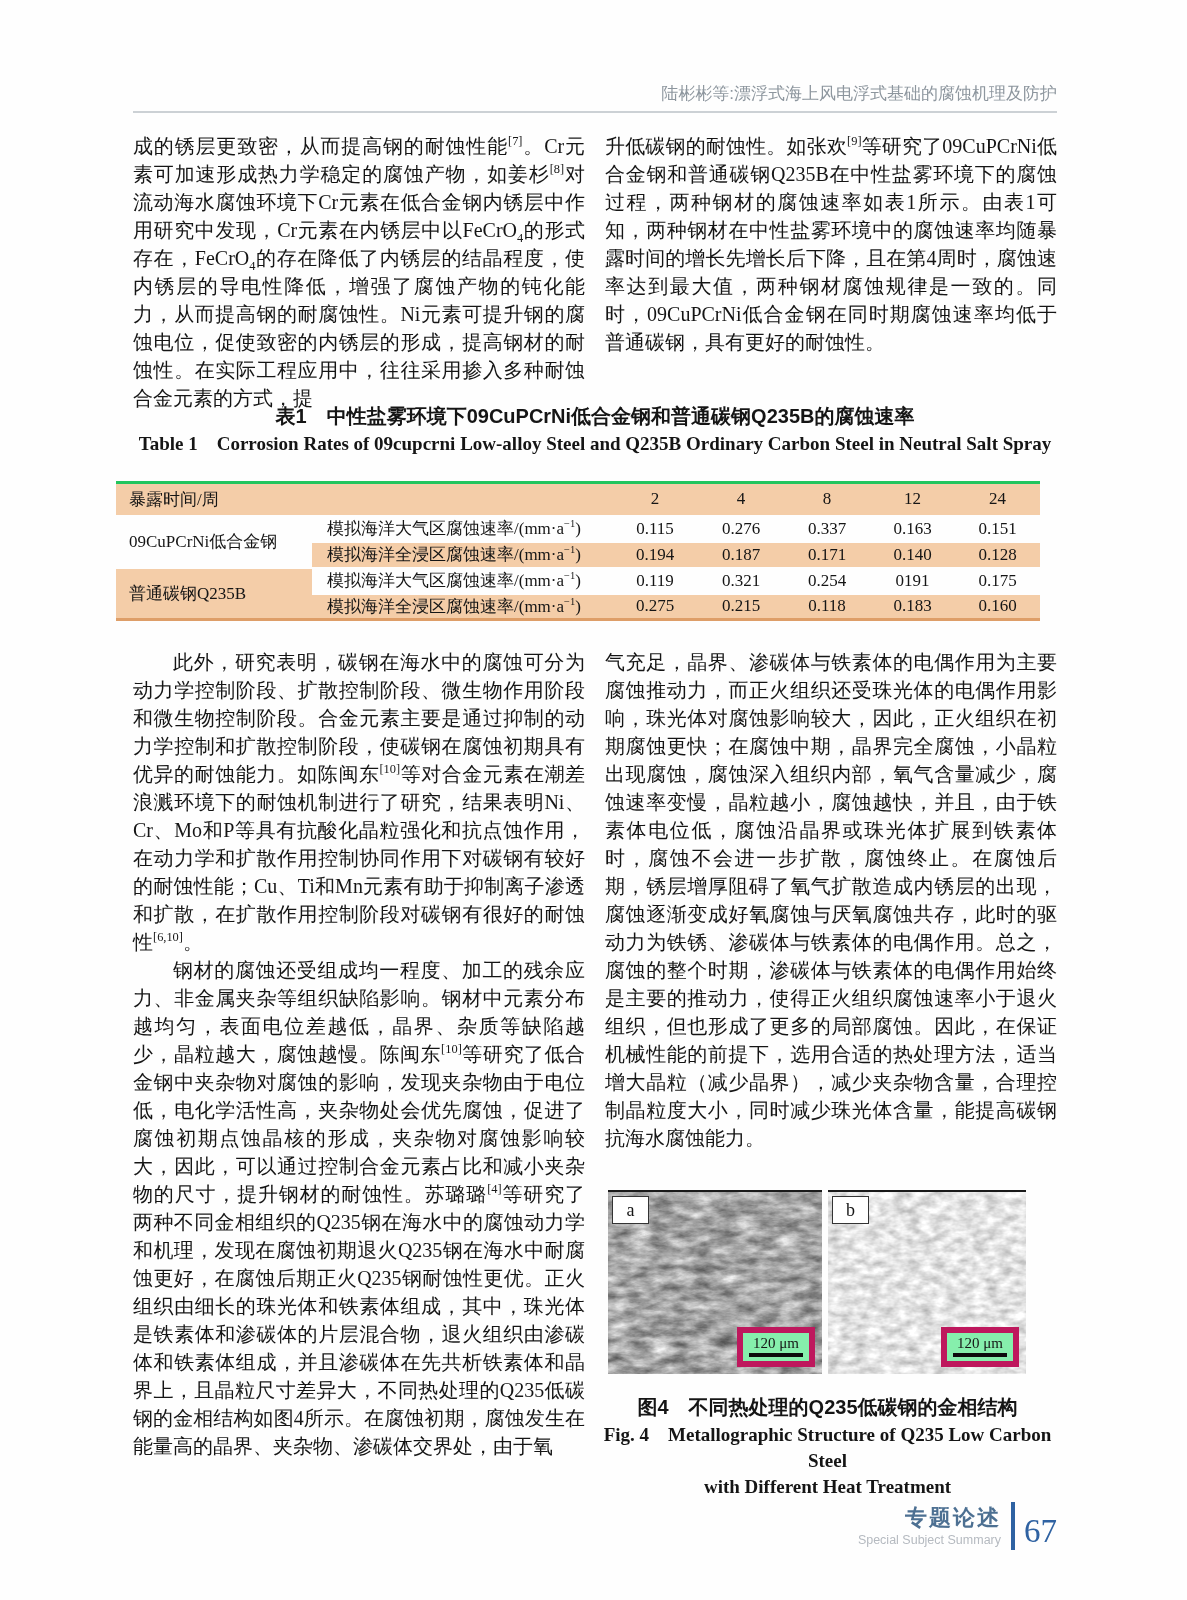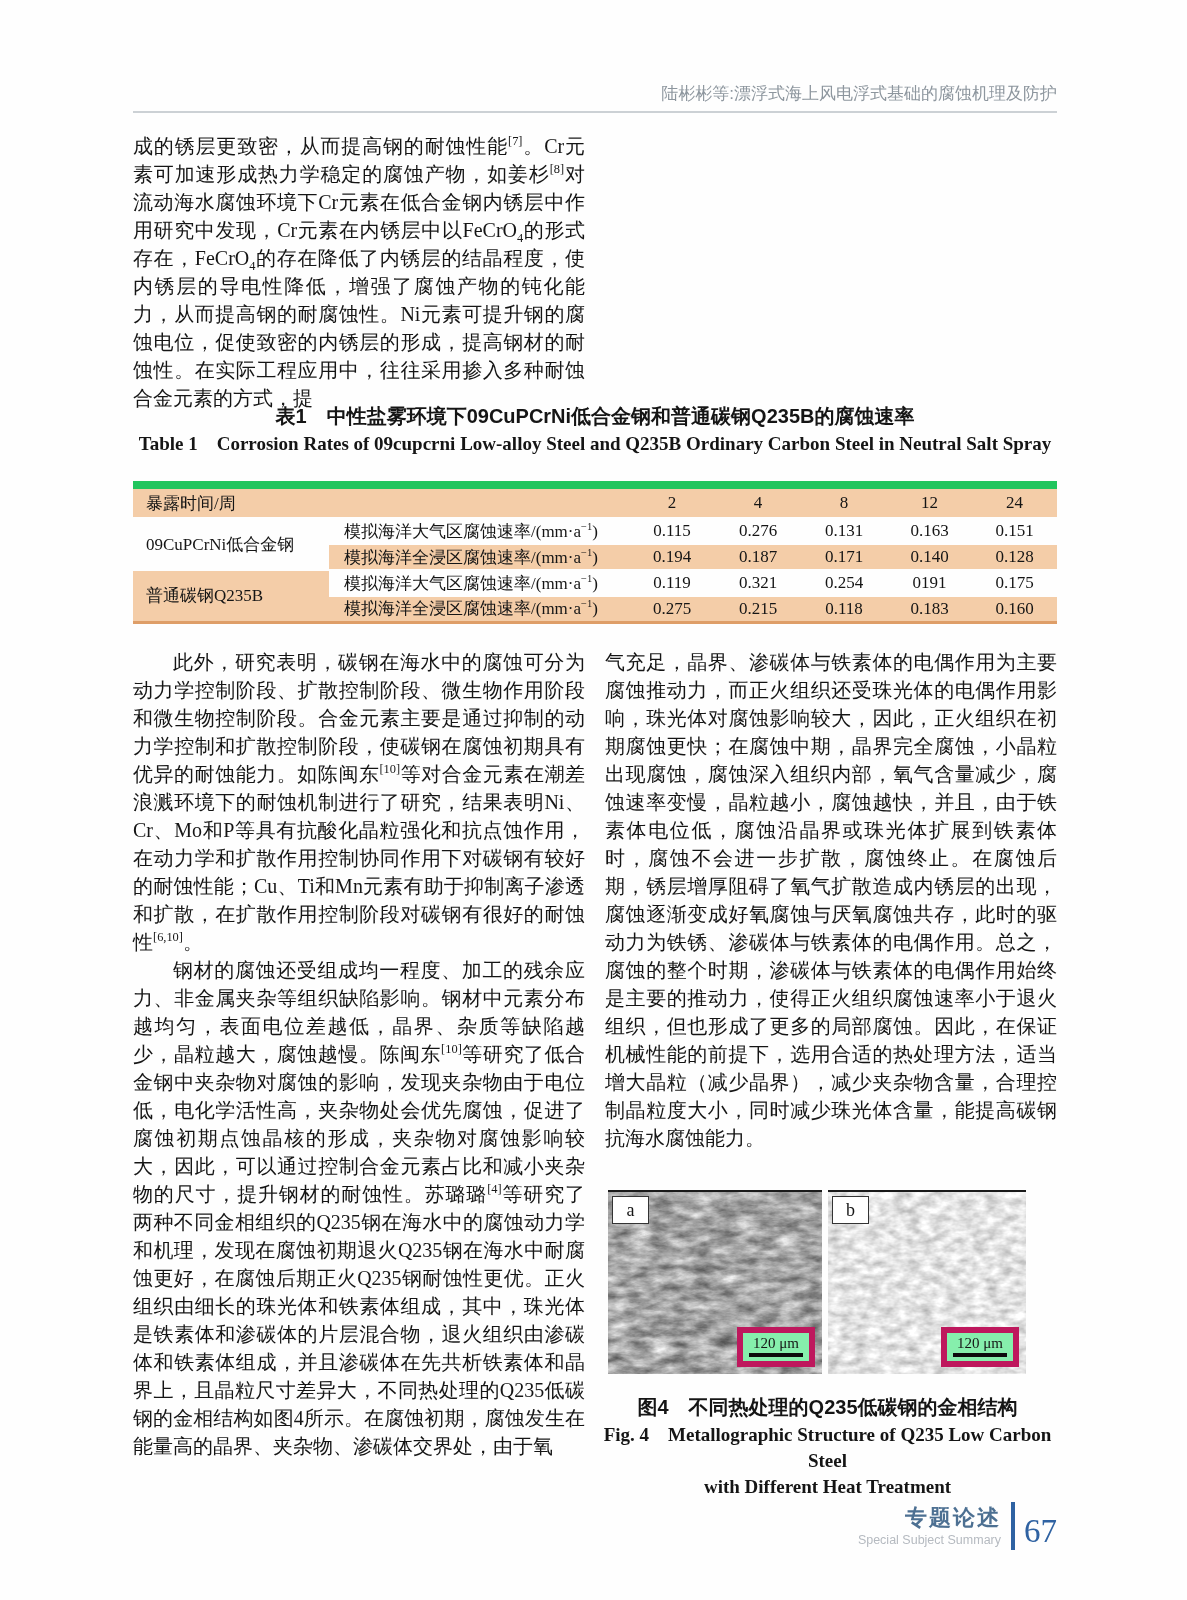--- a/index.html
+++ b/index.html
@@ -37,23 +37,23 @@
   }
   .sec-title { font-weight:700; }
 
   
   .table-caption { position:absolute; left:133px; width:924px; top:401px; text-align:center; }
   .cap-zh { font-family:"Liberation Sans","DejaVu Sans",sans-serif; font-weight:700; font-size:20px; line-height:30px; }
   .cap-en { font-family:"Liberation Serif","DejaVu Serif",serif; font-weight:700; font-size:19px; line-height:26px; }
 
   
   .corr-table {
-    position:absolute; left:133px; top:481px; width:924px;
+    position:absolute; left:116px; top:481px; width:924px;
     border-collapse:collapse;
-    border-top:8px solid #22c55e; border-bottom:3px solid #de9e68;
+    border-top:3px solid #22c55e; border-bottom:3px solid #de9e68;
   }
   .corr-table th, .corr-table td {
     font-weight:normal; font-size:17px; vertical-align:middle;
     border-bottom:2px solid #fefefe;
   }
   .corr-table thead tr { height:33px; }
   .corr-table tbody tr { height:26px; }
   .shade { background:#f4cda8; }
   .hlabel { text-align:left; padding-left:13px; }
   .gcell { text-align:left; padding-left:13px; }
@@ -98,20 +98,23 @@
 <body>
 
 <div class="page">
 
   <div class="running-head">陆彬彬等:漂浮式海上风电浮式基础的腐蚀机理及防护</div>
   <div class="head-rule"></div>
 
   <div class="cols cols-a">
     <div class="col">
       <p class="body-text">成的锈层更致密，从而提高钢的耐蚀性能<sup>[7]</sup>。Cr元素可加速形成热力学稳定的腐蚀产物，如姜杉<sup>[8]</sup>对流动海水腐蚀环境下Cr元素在低合金钢内锈层中作用研究中发现，Cr元素在内锈层中以FeCrO<sub>4</sub>的形式存在，FeCrO<sub>4</sub>的存在降低了内锈层的结晶程度，使内锈层的导电性降低，增强了腐蚀产物的钝化能力，从而提高钢的耐腐蚀性。Ni元素可提升钢的腐蚀电位，促使致密的内锈层的形成，提高钢材的耐蚀性。在实际工程应用中，往往采用掺入多种耐蚀合金元素的方式，提</p>
+    </div>
+    <div class="col">
+      <p class="body-text">升低碳钢的耐蚀性。如张欢<sup>[9]</sup>等研究了09CuPCrNi低合金钢和普通碳钢Q235B在中性盐雾环境下的腐蚀过程，两种钢材的腐蚀速率如表1所示。由表1可知，两种钢材在中性盐雾环境中的腐蚀速率均随暴露时间的增长先增长后下降，且在第4周时，腐蚀速率达到最大值，两种钢材腐蚀规律是一致的。同时，09CuPCrNi低合金钢在同时期腐蚀速率均低于普通碳钢，具有更好的耐蚀性。</p>
     </div>
   </div>
 
   <div class="table-caption">
     <div class="cap-zh">表1　中性盐雾环境下09CuPCrNi低合金钢和普通碳钢Q235B的腐蚀速率</div>
     <div class="cap-en">Table 1　Corrosion Rates of 09cupcrni Low-alloy Steel and Q235B Ordinary Carbon Steel in Neutral Salt Spray</div>
   </div>
 
   <table class="corr-table">
     <colgroup>
@@ -132,21 +135,21 @@
           <th class="vcell shade">12</th>
           <th class="vcell shade">24</th>
         </tr>
     </thead>
     <tbody>
         <tr>
           <td rowspan="2" class="gcell">09CuPCrNi低合金钢</td>
           <td class="mcell">模拟海洋大气区腐蚀速率/(mm·a<sup>−1</sup>)</td>
           <td class="vcell">0.115</td>
           <td class="vcell">0.276</td>
-          <td class="vcell">0.131</td>
+          <td class="vcell">0.337</td>
           <td class="vcell">0.163</td>
           <td class="vcell">0.151</td>
         </tr>
         <tr>
           <td class="mcell shade">模拟海洋全浸区腐蚀速率/(mm·a<sup>−1</sup>)</td>
           <td class="vcell shade">0.194</td>
           <td class="vcell shade">0.187</td>
           <td class="vcell shade">0.171</td>
           <td class="vcell shade">0.140</td>
           <td class="vcell shade">0.128</td>

